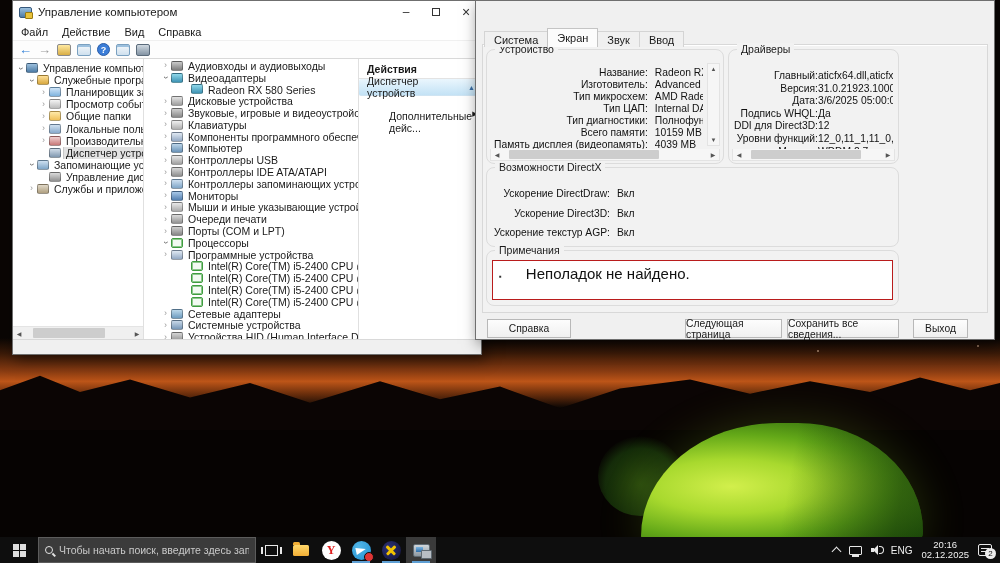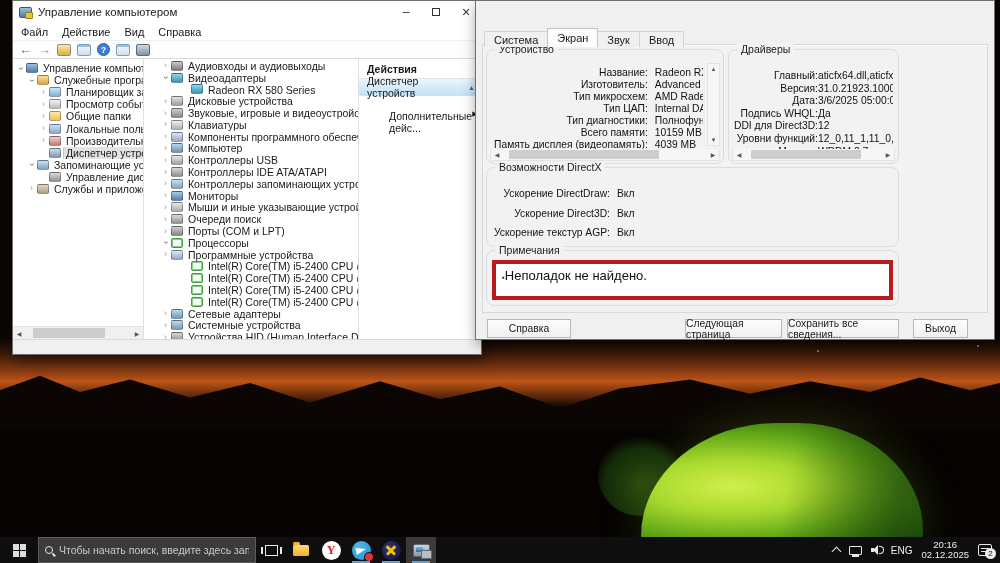--- a/index.html
+++ b/index.html
@@ -127,21 +127,21 @@
   .dx-page{position:absolute;left:6px;right:6px;top:43px;height:269px;background:#f2f2f2;border:1px solid #d8d8d8;box-shadow:inset 0 1px 0 #fff}
   .gbox{position:absolute;border:1px solid #dcdcdc;border-radius:8px}
   .gbox-label{position:absolute;top:-7px;left:8px;background:#f2f2f2;padding:0 4px;font-size:10.5px;color:#1a1a1a;white-space:nowrap}
   .kv{display:grid;grid-template-columns:max-content 1fr;column-gap:7px;font-size:10.3px;color:#111;white-space:nowrap}
   .kv .k{text-align:right}
   .kv .v{overflow:hidden}
   .vscroll{position:absolute;right:3px;top:13px;width:13px;bottom:17px;background:#f6f6f6;border:1px solid #e3e3e3;display:flex;flex-direction:column;justify-content:space-between;align-items:center;padding:2px 0}
   .vs-up::before{content:"▲"}.vs-down::before{content:"▼"}
   .vs-up,.vs-down{font-size:6px;color:#555}
   .gbox .hscroll{height:12px;bottom:2px;left:3px;right:3px;border:1px solid #e3e3e3;border-top:none;background:#f6f6f6}
-  .notes-inner{position:absolute;left:5px;right:5px;top:9px;bottom:5px;background:#fff;border:4px solid #b91c1c;display:flex;padding:4px 6px;font-size:13px;color:#111;gap:0}
+  .notes-inner{position:absolute;left:5px;right:5px;top:9px;bottom:5px;background:#fff;border:1px solid #b91c1c;display:flex;padding:4px 6px;font-size:15px;color:#111;gap:24px}
   .bullet::before{content:"▪";font-size:8px;color:#333}
   .dlg-btn{position:absolute;top:318px;height:19px;background:linear-gradient(#fdfdfd,#f0f0f0);border:1px solid #b8b8b8;
     font-size:10.3px;color:#1a1a1a;display:flex;align-items:center;justify-content:center;font-family:"Liberation Sans",sans-serif}
 
   
   #taskbar{position:absolute;left:0;right:0;bottom:0;height:26px;background:#0e0e0e;display:flex;align-items:center;z-index:60}
   .tb-start{width:38px;height:26px;display:flex;align-items:center;justify-content:center;flex:none}
   .winlogo{display:grid;grid-template-columns:6px 6px;grid-template-rows:6px 6px;gap:1px}
   .winlogo i{background:#dedede}
   .tb-search{width:218px;height:26px;background:#3b3b3b;border:1px solid #5c5c5c;display:flex;align-items:center;flex:none;padding:0 6px;gap:6px}
@@ -359,21 +359,21 @@
             <span class="tlabel">Мониторы</span>
           </div>
         <div class="trow ind1">
             <span class="ch"></span>
             <span class="ti ti-mouse"></span>
             <span class="tlabel">Мыши и иные указывающие устройства</span>
           </div>
         <div class="trow ind1">
             <span class="ch"></span>
             <span class="ti ti-print"></span>
-            <span class="tlabel">Очереди поиск</span>
+            <span class="tlabel">Очереди печати</span>
           </div>
         <div class="trow ind1">
             <span class="ch"></span>
             <span class="ti ti-ports"></span>
             <span class="tlabel">Порты (COM и LPT)</span>
           </div>
         <div class="trow ind1">
             <span class="ch e"></span>
             <span class="ti ti-cpu"></span>
             <span class="tlabel">Процессоры</span>

